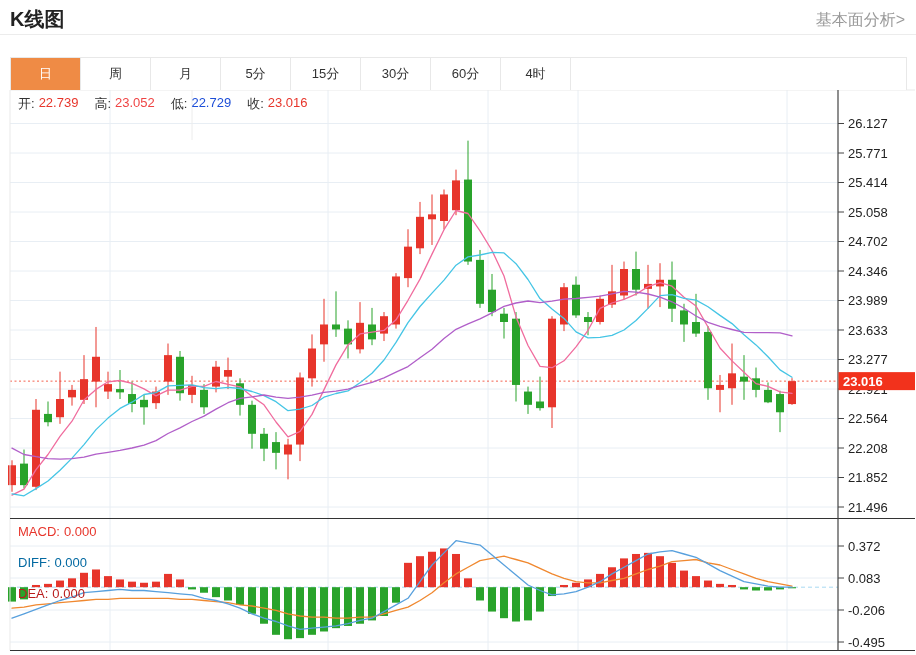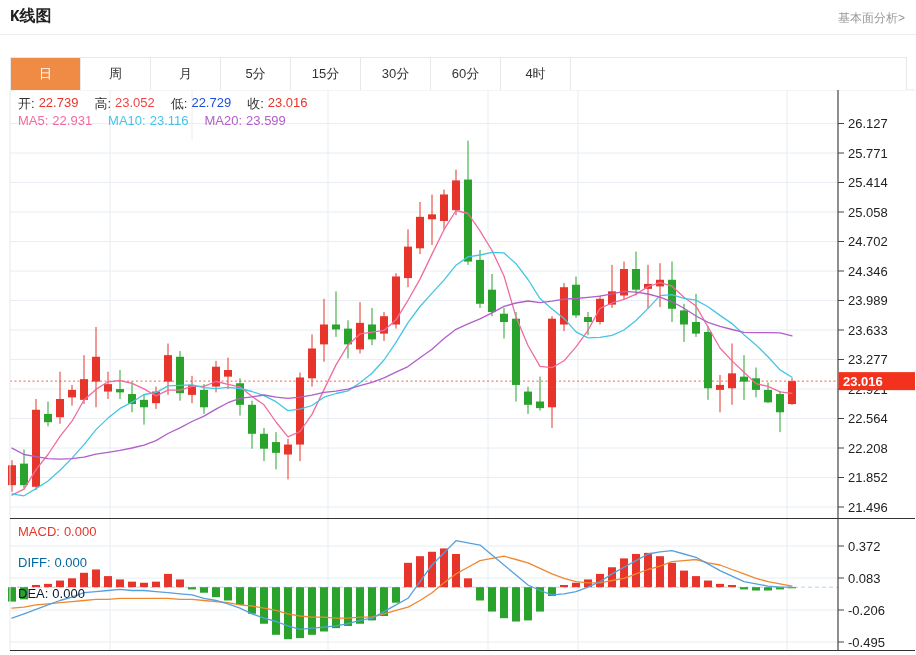--- a/index.html
+++ b/index.html
@@ -1,19 +1,19 @@
 <!DOCTYPE html>
 <html><head>
 <meta charset="utf-8">
 <style>
   html,body{margin:0;padding:0;background:#fff;}
   .page{position:relative;width:916px;height:655px;background:#fff;overflow:hidden;
         font-family:"Liberation Sans","DejaVu Sans",sans-serif;}
-  .page-title{position:absolute;left:10px;top:6px;font-size:16px;font-weight:bold;color:#222;font-family:Liberation Mono, monospace;}
-  .analysis-link{position:absolute;right:11px;top:10px;font-size:12px;color:#999;cursor:pointer;}
+  .page-title{position:absolute;left:10px;top:6px;font-size:20px;font-weight:bold;color:#222;}
+  .analysis-link{position:absolute;right:11px;top:10px;font-size:16px;color:#999;cursor:pointer;}
   .top-divider{position:absolute;left:0;top:34px;width:916px;height:1px;background:#ececec;}
   .tabbar{position:absolute;left:10px;top:57px;width:897px;height:33px;display:flex;
           border:1px solid #e8e8e8;border-bottom:none;box-sizing:border-box;background:#fff;z-index:3;}
   .tab{width:70px;height:100%;display:flex;align-items:center;justify-content:center;
        font-size:13px;color:#333;border-right:1px solid #e8e8e8;cursor:pointer;box-sizing:border-box;}
   .tab.selected{color:#fff;}
   #chart-svg{position:absolute;left:0;top:0;z-index:1;}
   .legend-row{position:absolute;left:18px;display:flex;gap:16px;font-size:13px;z-index:2;white-space:nowrap;}
   .legend-row .item{display:flex;}
   .ohlc-row{top:95px;color:#333;}
@@ -327,42 +327,28 @@
     <span class="item">
         <span>低:</span>
         <span class="val" style="color: #1d4ed8;">22.729</span>
       </span>
     <span class="item">
         <span>收:</span>
         <span class="val" style="color: rgb(231, 53, 43);">23.016</span>
       </span>
   </div>
 
-  <div class="legend-row ma-row">
-    <span class="item" style="color: rgb(240, 108, 158);">
-        <span>MA5:</span>
-        <span class="val">22.931</span>
-      </span>
-    <span class="item" style="color: rgb(69, 197, 229);">
-        <span>MA10:</span>
-        <span class="val">23.116</span>
-      </span>
-    <span class="item" style="color: rgb(177, 95, 201);">
-        <span>MA20:</span>
-        <span class="val">23.599</span>
-      </span>
-  </div>
 
   <div class="legend-row macd-row">
     <span class="item" style="color: rgb(231, 53, 43);">
         <span>MACD:</span>
         <span class="val">0.000</span>
       </span>
     <span class="item" style="color: #0369a1;">
         <span>DIFF:</span>
         <span class="val">0.000</span>
       </span>
-    <span class="item" style="color: #0f172a; text-align: center;">
+    <span class="item" style="color: #b91c1c; text-align: center;">
         <span>DEA:</span>
         <span class="val">0.000</span>
       </span>
   </div>
 </div>
 
 </body></html>

